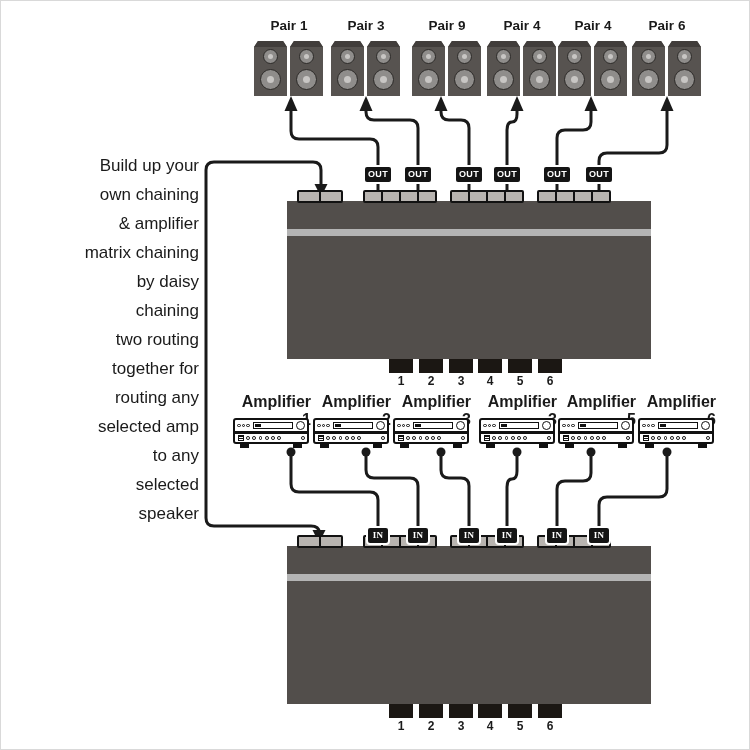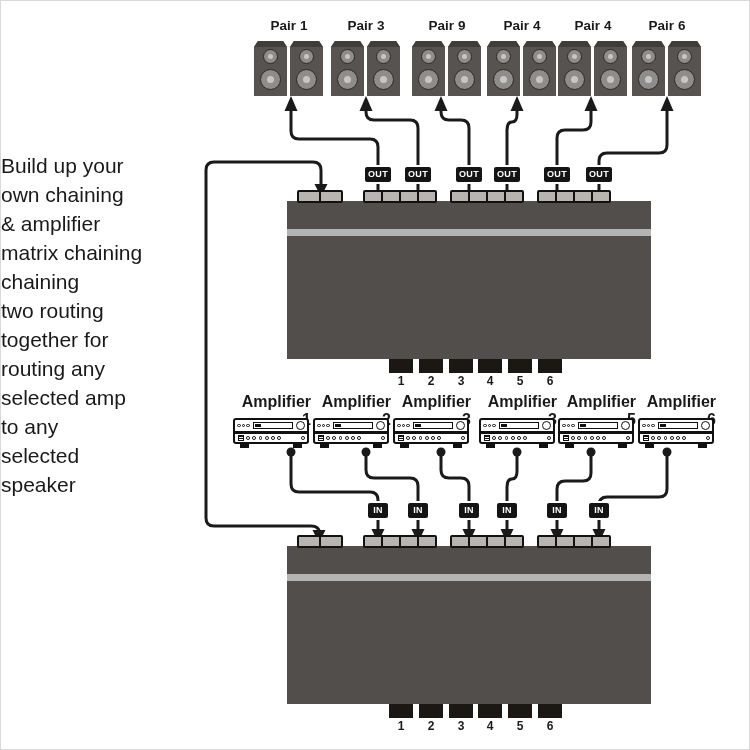--- a/index.html
+++ b/index.html
@@ -6,22 +6,22 @@
   #canvas{
     position:relative;width:748px;height:748px;background:#fff;
     border:1px solid #d9d9d9;overflow:hidden;
     font-family:"Liberation Sans",sans-serif;color:#1a1a1a;
   }
   
   #wires{position:absolute;left:0;top:0;z-index:1;}
   #wires path{fill:none;stroke:var(--wire,#1a1a1a);stroke-width:3;}
   #wires polygon,#wires circle{fill:var(--wire,#1a1a1a);stroke:none;}
   
-  .desc{position:absolute;left:0;top:150px;width:190px;text-align:left;
-    font-size:21px;line-height:29px;z-index:2;}
+  .desc{position:absolute;left:8px;top:150px;width:190px;text-align:right;
+    font-size:17px;line-height:29px;z-index:2;}
   
   .pair{position:absolute;top:17px;width:70px;z-index:2;}
   .pair-label{font-weight:bold;font-size:13.5px;text-align:center;line-height:16px;}
   .spk-row{display:flex;gap:3px;margin-top:7px;}
   .speaker{position:relative;width:33px;height:55px;background:var(--speaker-body,#575350);
     clip-path:polygon(12% 0,88% 0,100% 11%,100% 100%,0 100%,0 11%);}
   .speaker::before{content:"";position:absolute;top:0;left:0;right:0;height:6px;
     background:var(--speaker-top,#413d3b);}
   .drv{position:absolute;left:50%;border-radius:50%;background:var(--driver-outer,#8f8d8b);
     border:1px solid #2c2a28;box-sizing:border-box;}
@@ -59,21 +59,21 @@
   .amp-o{width:3.8px;height:3.8px;border-radius:50%;border:1px solid #111;
     box-sizing:border-box;flex:none;}
   .amp-o.last{margin-left:auto;}
   .amp-foot{position:absolute;bottom:-6px;width:9px;height:5px;background:#111;}
   .amp-foot.l{left:5px;} .amp-foot.r{right:5px;}
   
   .badge{position:absolute;z-index:3;height:15px;background:var(--badge-bg,#141414);
     color:var(--badge-text,#fff);font-weight:bold;font-size:9px;text-align:center;
     line-height:15px;border-radius:4px;border:2px solid #fff;letter-spacing:0.3px;}
   .badge-out{width:26px;top:164px;}
-  .badge-in{width:20px;top:500px;}
+  .badge-in{width:20px;top:525px;font-family:Liberation Serif, serif;}
 </style>
 </head>
 <body>
 
 <div id="canvas">
 
   <svg id="wires" width="748" height="748" viewBox="0 0 748 748">
 
     <path d="M377,199 V146 Q377,138 369,138 H298 Q290,138 290,130 V108"></path>
     <path d="M417,199 V127 Q417,119 409,119 H373 Q365,119 365,111 V108"></path>
@@ -110,20 +110,21 @@
     <path d="M320,184 V169 Q320,161 312,161 H213 Q205,161 205,169 V517 Q205,525 213,525 H310 Q318,525 318,531"></path>
     <polygon points="313.5,183 326.5,183 320,196"></polygon>
     <polygon points="311.5,529 324.5,529 318,542"></polygon>
   </svg>
 
   <div class="desc">
     <div>Build up your</div>
     <div>own chaining</div>
     <div>&amp; amplifier</div>
     <div>matrix chaining</div>
+    <div>by daisy</div>
     <div>chaining</div>
     <div>two routing</div>
     <div>together for</div>
     <div>routing any</div>
     <div>selected amp</div>
     <div>to any</div>
     <div>selected</div>
     <div>speaker</div>
   </div>
 

